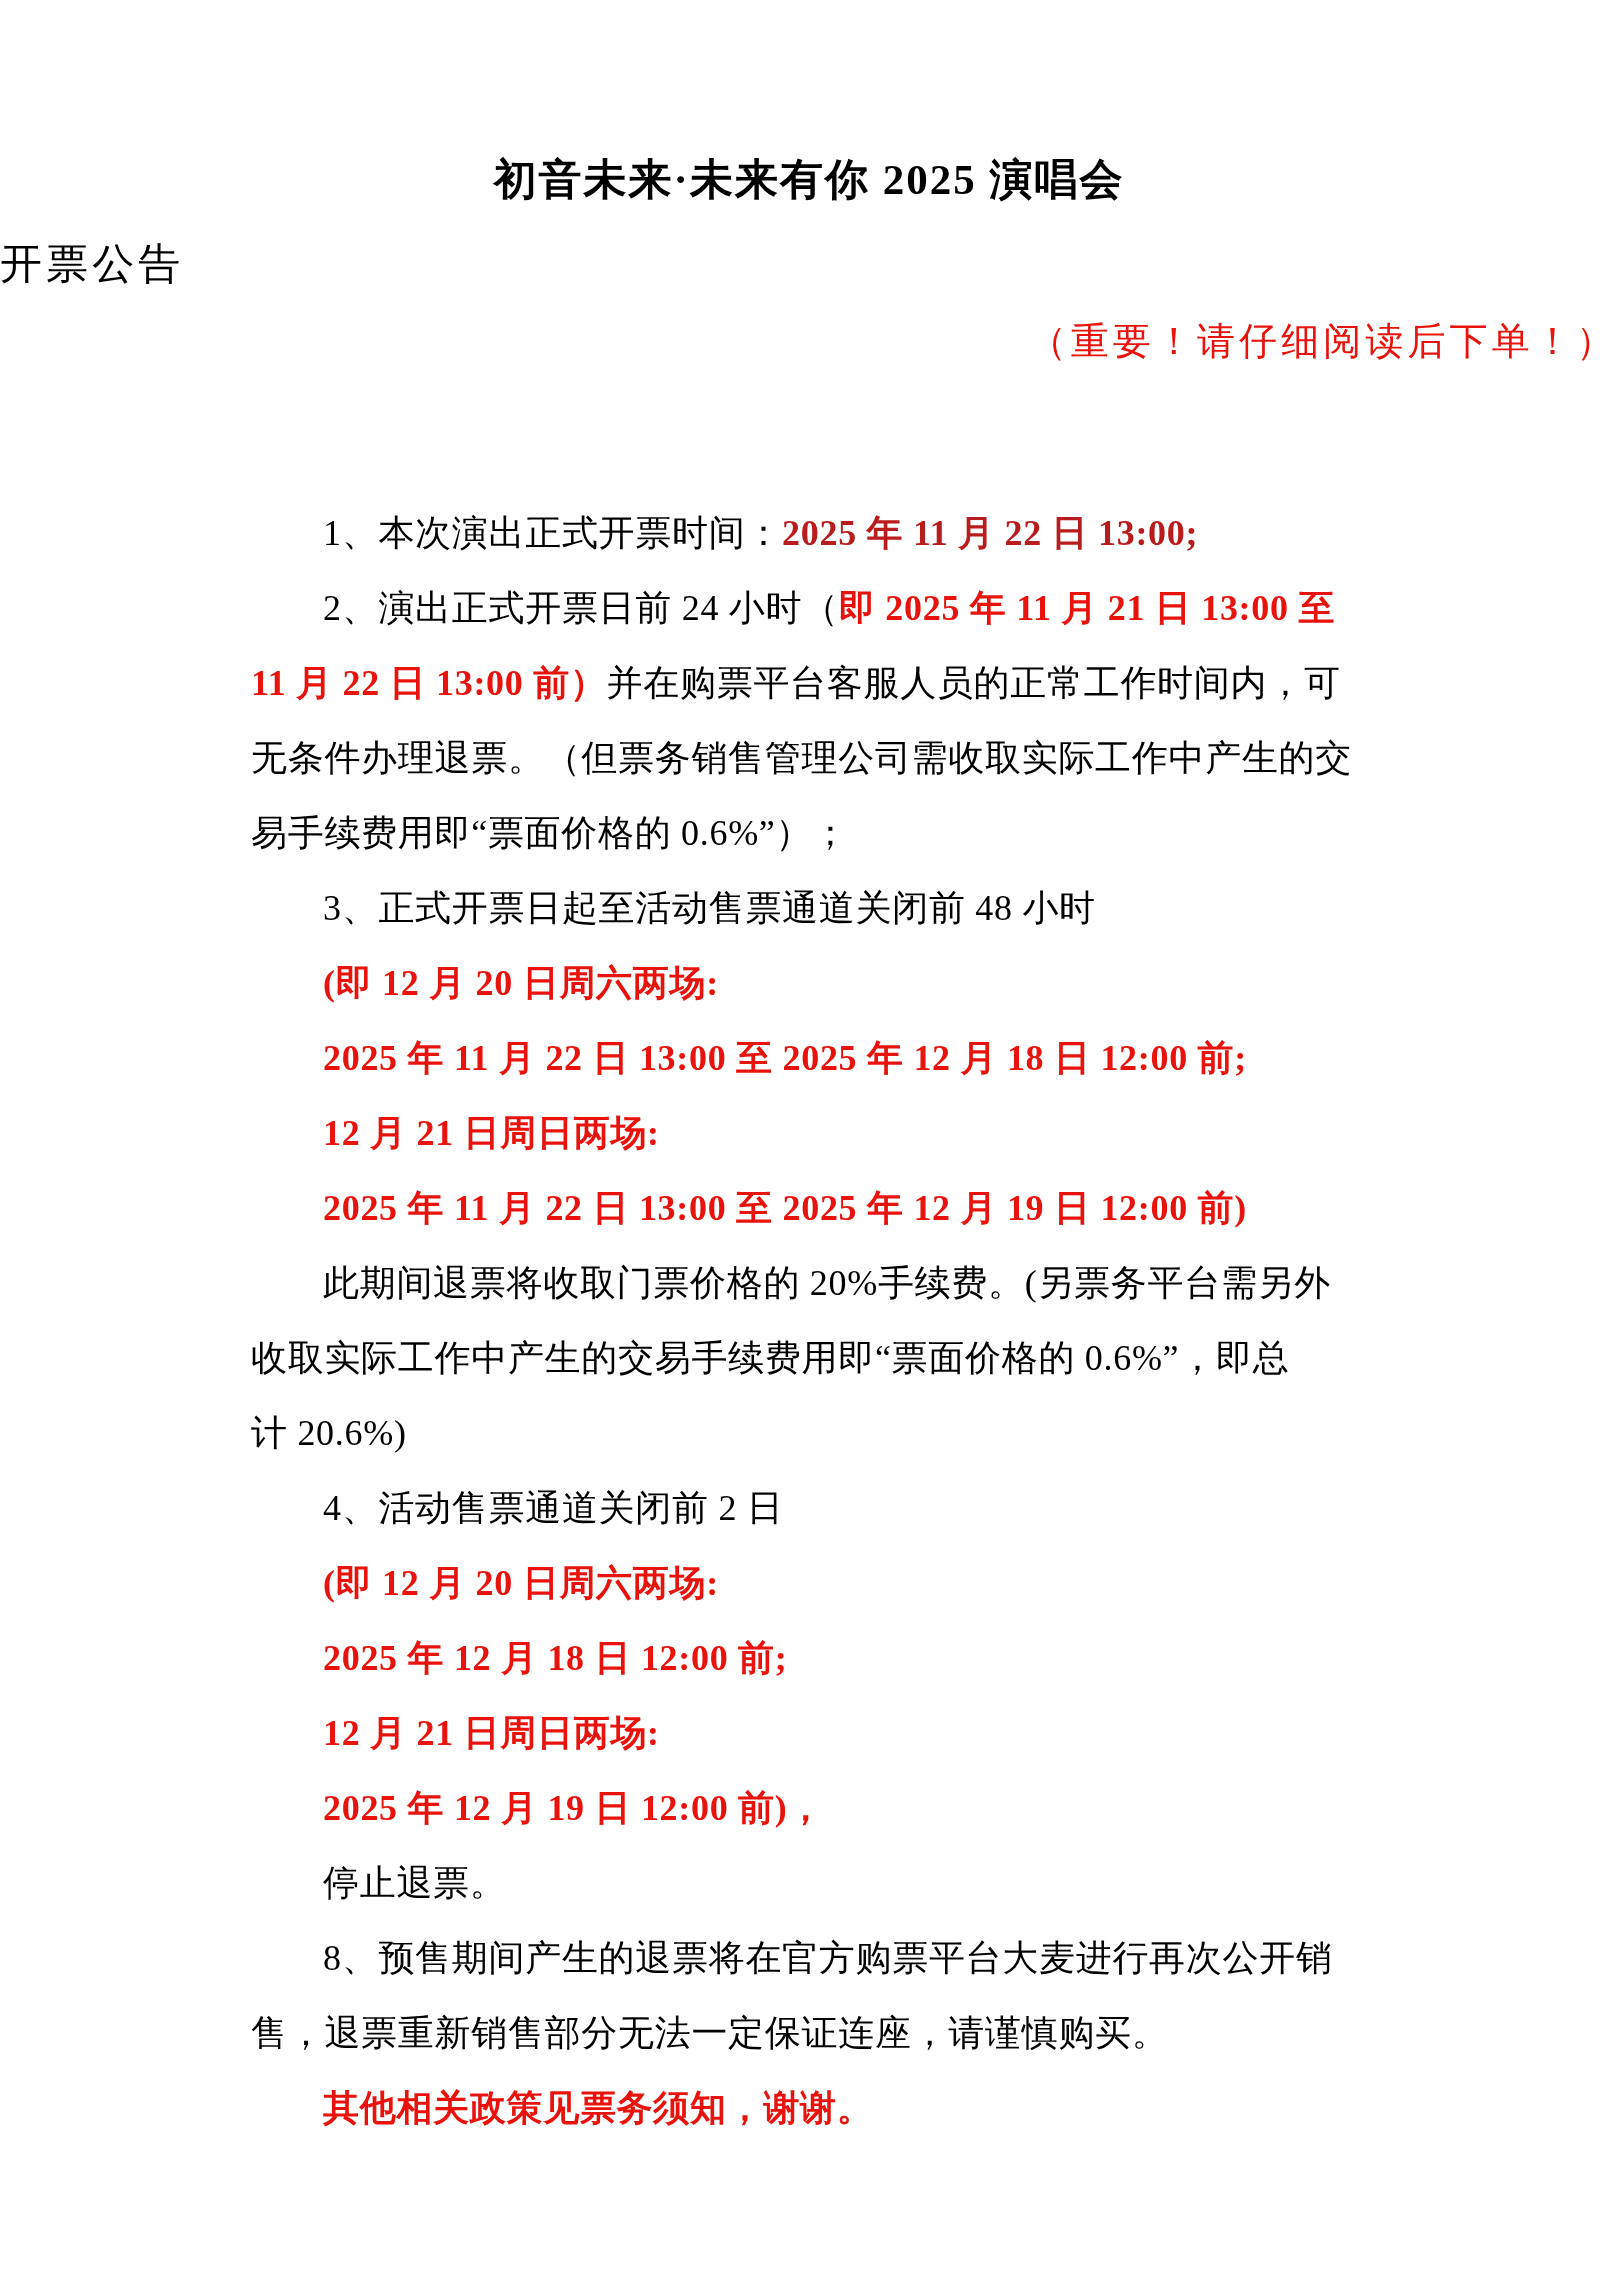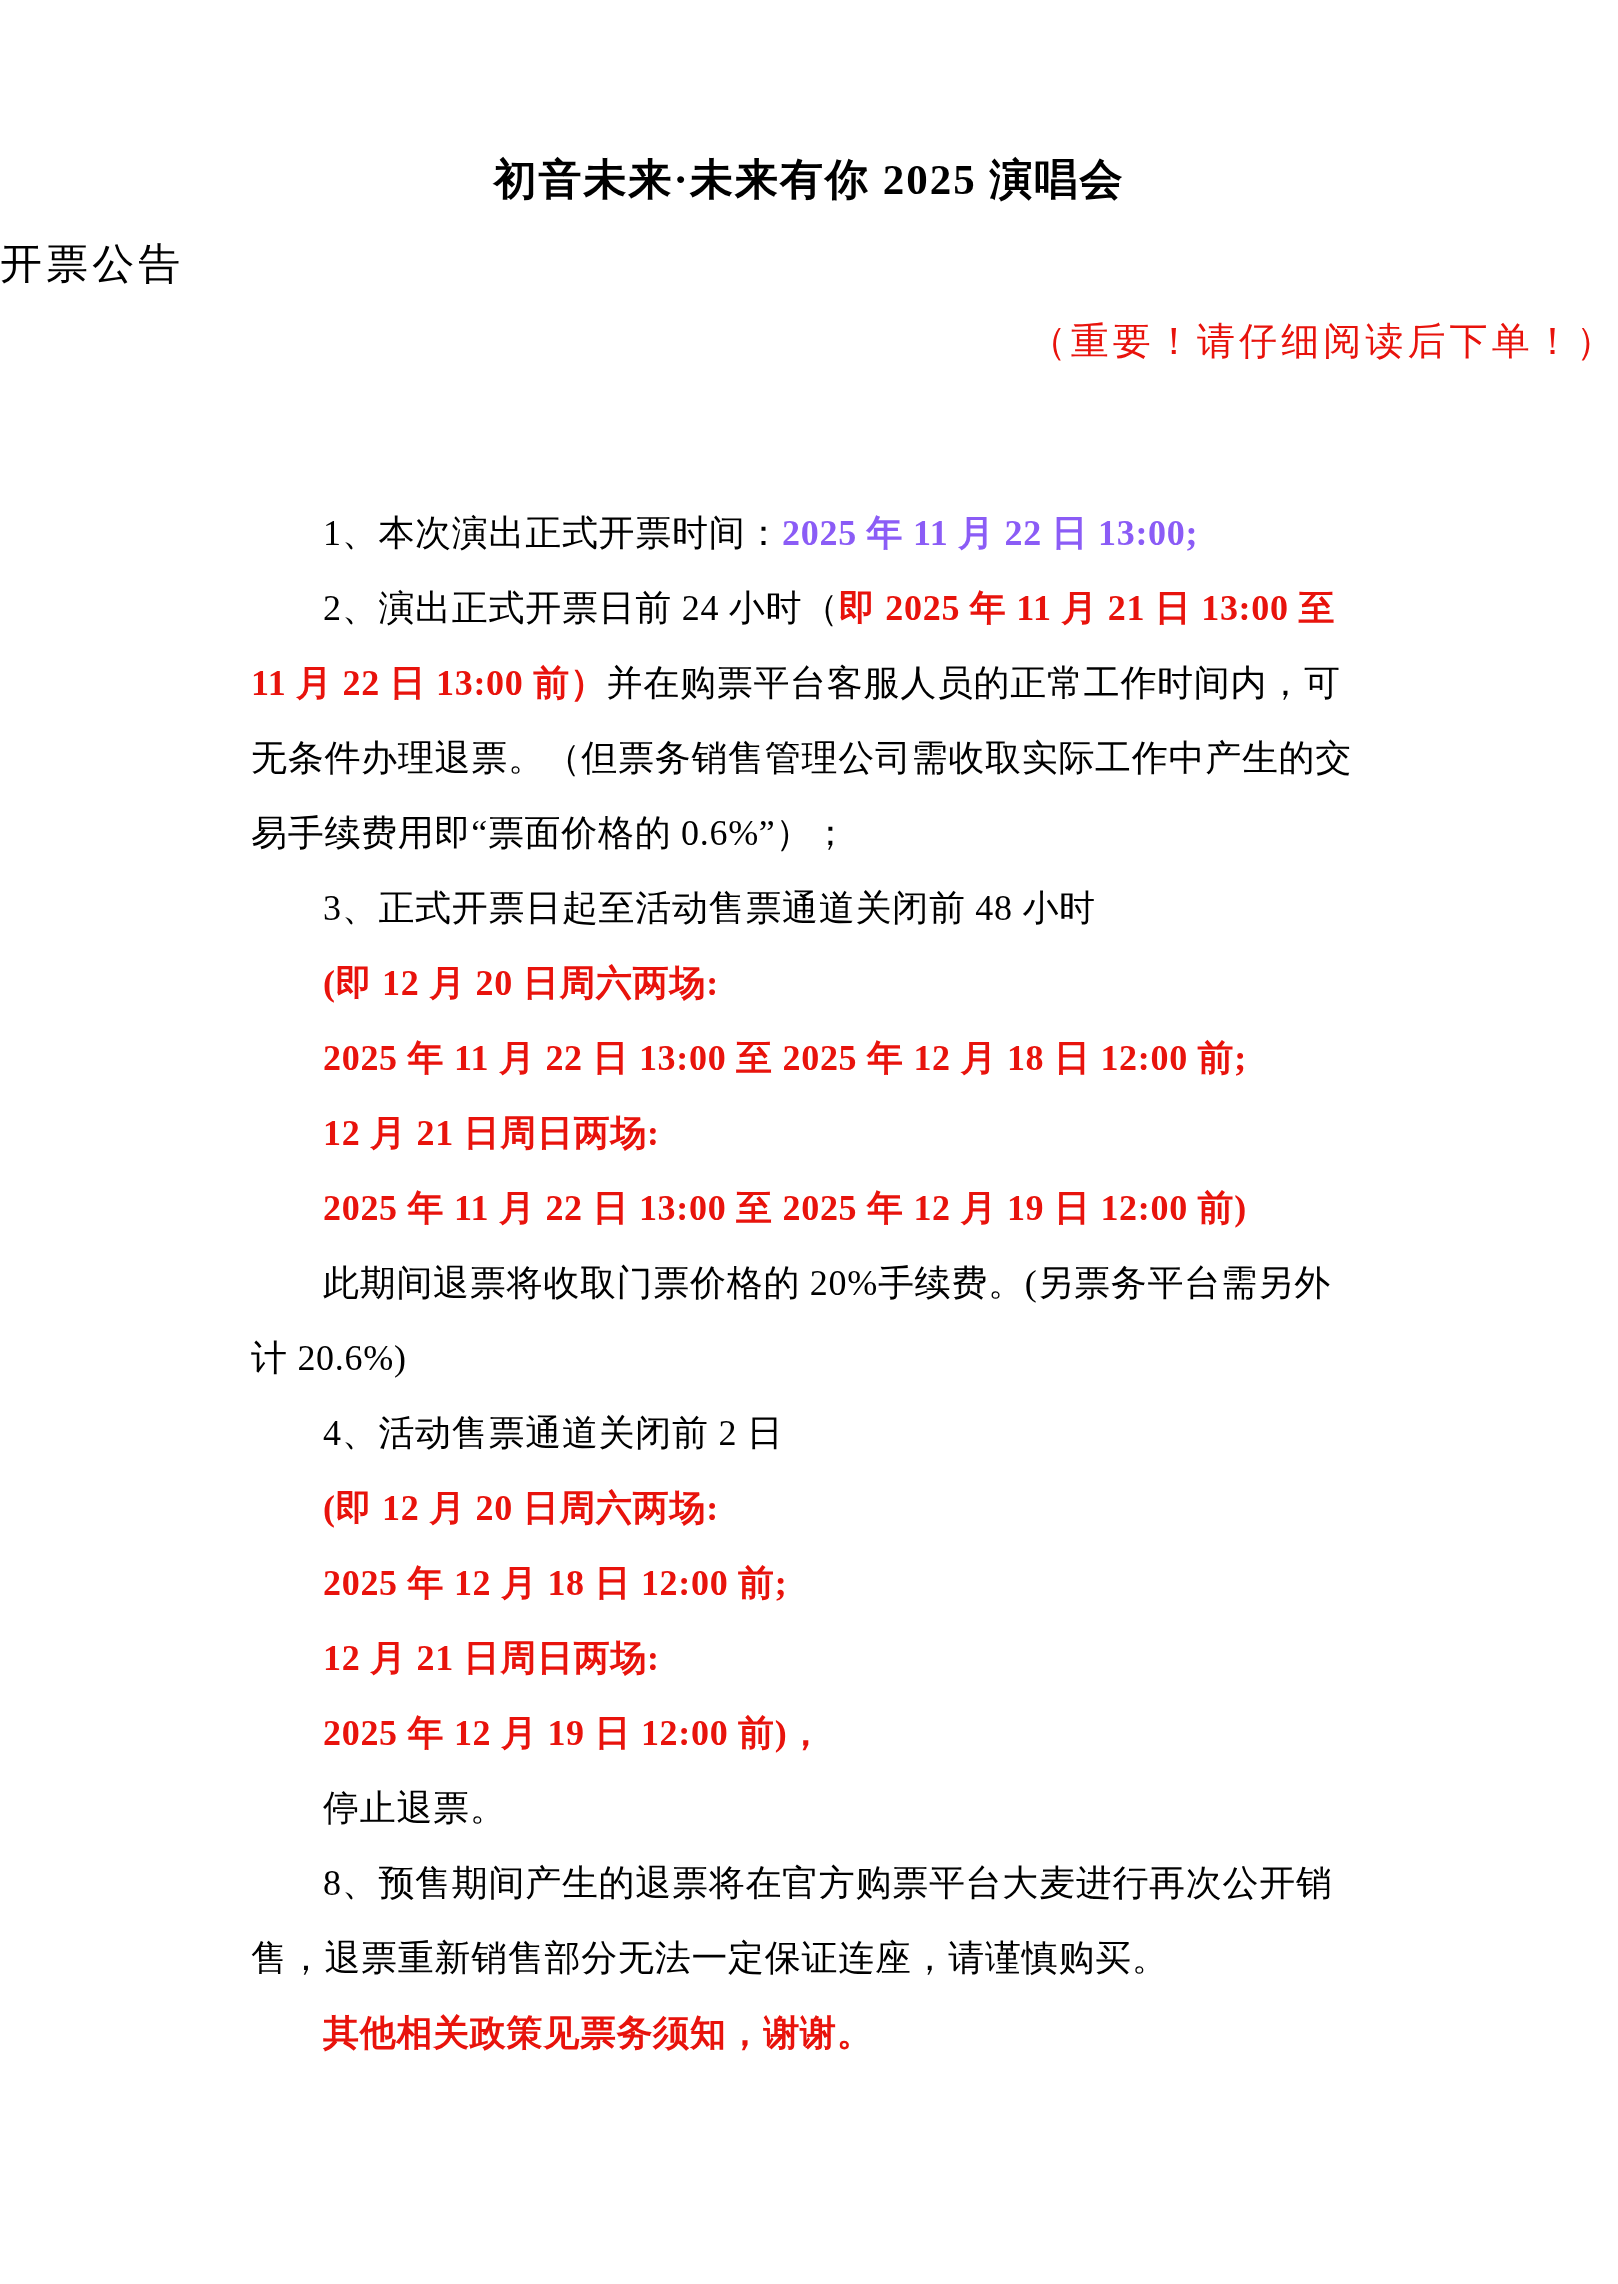--- a/index.html
+++ b/index.html
@@ -54,31 +54,32 @@
 <body>
 
 <div class="page">
   <div class="title-main">初音未来·未来有你 2025 演唱会</div>
 
   <div class="title-sub">开票公告</div>
 
   <div class="notice-red" style="color: rgb(232, 19, 12);">（重要！请仔细阅读后下单！）</div>
 
   <div class="doc-body">
-      <div class="line indent"><span class="seg black">1、本次演出正式开票时间：</span><span class="seg red" style="color: #8b5cf6; font-weight: bold;">2025 年 11 月 22 日 13:00;</span></div>
+      <div class="line indent"><span class="seg black">1、本次演出正式开票时间：</span><span class="seg red" style="color: #b91c1c; font-weight: bold;">2025 年 11 月 22 日 13:00;</span></div>
       <div class="line indent"><span class="seg black">2、演出正式开票日前 24 小时（</span><span class="seg red" style="color: rgb(232, 19, 12); font-weight: bold;">即 2025 年 11 月 21 日 13:00 至</span></div>
       <div class="line"><span class="seg red" style="color: rgb(232, 19, 12); font-weight: bold;">11 月 22 日 13:00 前）</span><span class="seg black">并在购票平台客服人员的正常工作时间内，可</span></div>
       <div class="line"><span class="seg black">无条件办理退票。（但票务销售管理公司需收取实际工作中产生的交</span></div>
       <div class="line"><span class="seg black">易手续费用即“票面价格的 0.6%”）；</span></div>
       <div class="line indent"><span class="seg black">3、正式开票日起至活动售票通道关闭前 48 小时</span></div>
       <div class="line indent"><span class="seg red" style="color: rgb(232, 19, 12); font-weight: bold;">(即 12 月 20 日周六两场:</span></div>
       <div class="line indent"><span class="seg red" style="color: rgb(232, 19, 12); font-weight: bold;">2025 年 11 月 22 日 13:00 至 2025 年 12 月 18 日 12:00 前;</span></div>
       <div class="line indent"><span class="seg red" style="color: rgb(232, 19, 12); font-weight: bold;">12 月 21 日周日两场:</span></div>
       <div class="line indent"><span class="seg red" style="color: rgb(232, 19, 12); font-weight: bold;">2025 年 11 月 22 日 13:00 至 2025 年 12 月 19 日 12:00 前)</span></div>
       <div class="line indent"><span class="seg black">此期间退票将收取门票价格的 20%手续费。(另票务平台需另外</span></div>
+      <div class="line"><span class="seg black">收取实际工作中产生的交易手续费用即“票面价格的 0.6%”，即总</span></div>
       <div class="line"><span class="seg black">计 20.6%)</span></div>
       <div class="line indent"><span class="seg black">4、活动售票通道关闭前 2 日</span></div>
       <div class="line indent"><span class="seg red" style="color: rgb(232, 19, 12); font-weight: bold;">(即 12 月 20 日周六两场:</span></div>
       <div class="line indent"><span class="seg red" style="color: rgb(232, 19, 12); font-weight: bold;">2025 年 12 月 18 日 12:00 前;</span></div>
       <div class="line indent"><span class="seg red" style="color: rgb(232, 19, 12); font-weight: bold;">12 月 21 日周日两场:</span></div>
       <div class="line indent"><span class="seg red" style="color: rgb(232, 19, 12); font-weight: bold;">2025 年 12 月 19 日 12:00 前)，</span></div>
       <div class="line indent"><span class="seg black">停止退票。</span></div>
       <div class="line indent"><span class="seg black">8、预售期间产生的退票将在官方购票平台大麦进行再次公开销</span></div>
       <div class="line"><span class="seg black">售，退票重新销售部分无法一定保证连座，请谨慎购买。</span></div>
       <div class="line indent"><span class="seg red" style="color: rgb(232, 19, 12); font-weight: bold;">其他相关政策见票务须知，谢谢。</span></div>

